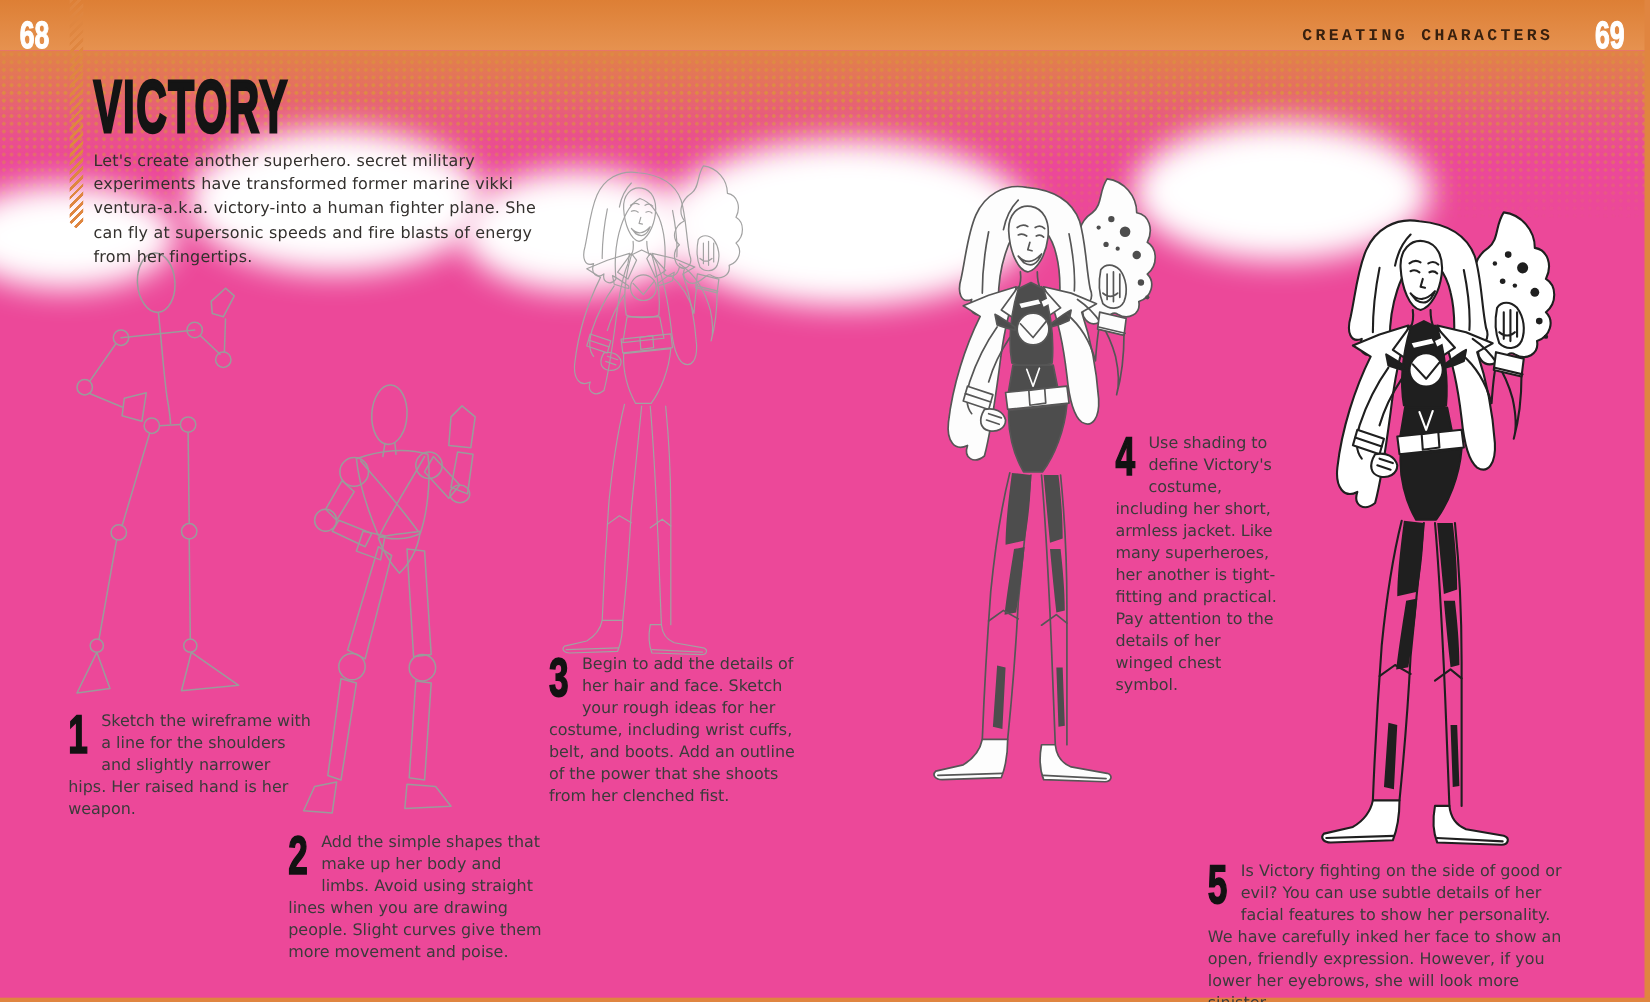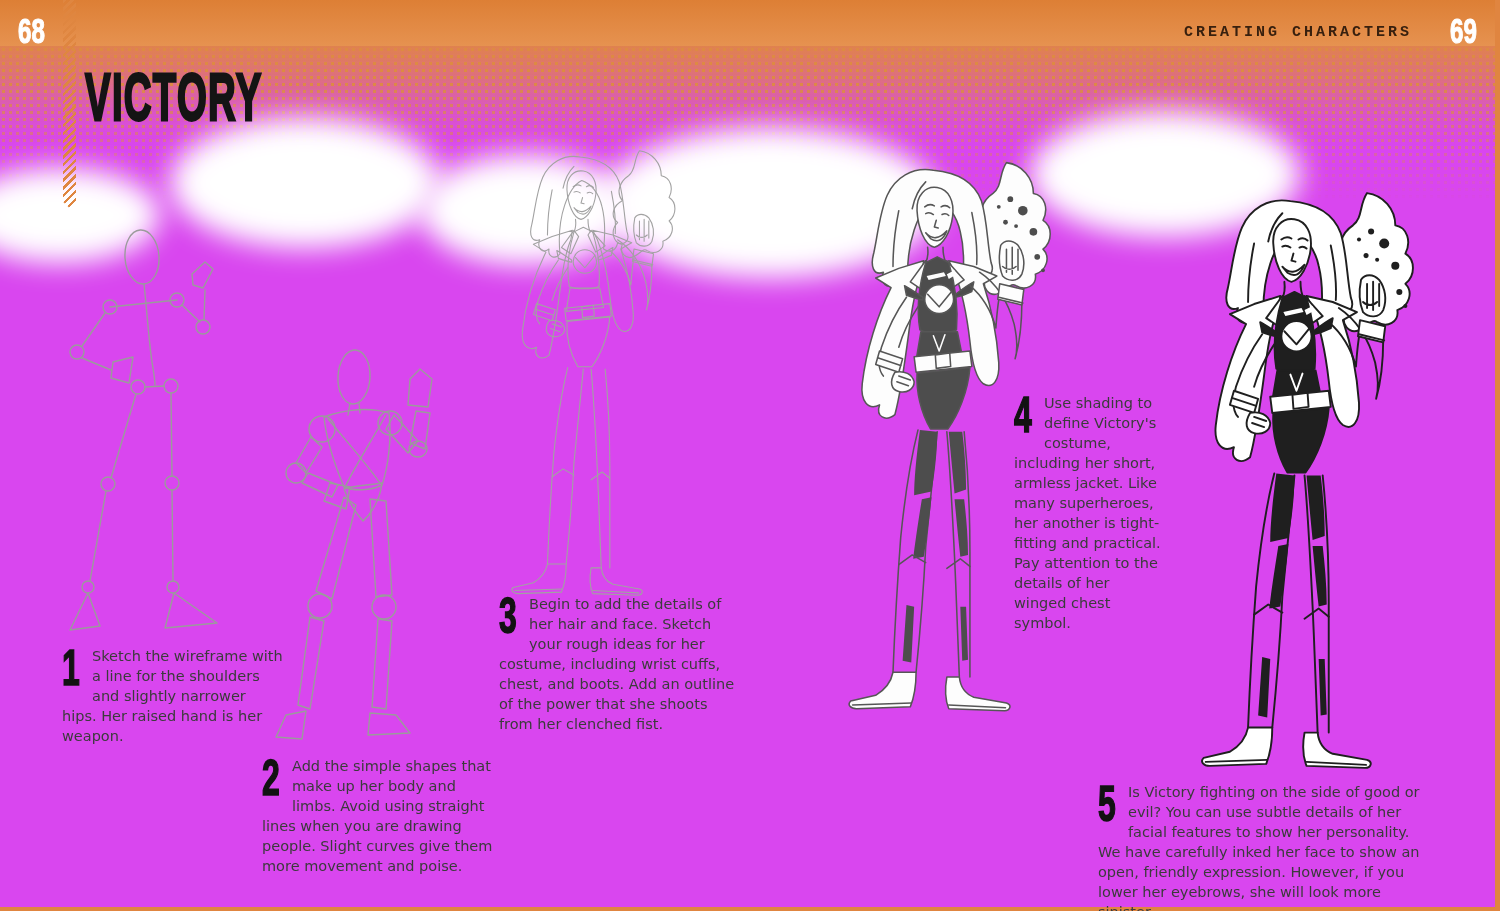--- a/index.html
+++ b/index.html
@@ -1,18 +1,18 @@
 <!DOCTYPE html>
 <html><head>
 <meta charset="utf-8">
 <style>
   html,body{margin:0;padding:0;}
   body{width:1500px;height:911px;background:#ffffff;overflow:hidden;
        font-family:"DejaVu Sans", sans-serif;position:relative;}
-  .stage{position:absolute;inset:0;background:#d946ef;}
+  .stage{position:absolute;inset:0;background:#ec4899;}
 
   
   .band{position:absolute;top:0;left:0;right:0;height:215px;z-index:1;}
   .band-solid{position:absolute;top:0;left:0;right:0;height:46px;
     background:linear-gradient(to bottom,#dd7f35,#e69250);}
   .band-dots{position:absolute;top:46px;left:0;right:0;height:165px;
     background-image:
       radial-gradient(circle,#dd8a43 1.5px, rgba(221,138,67,0) 1.9px),
       linear-gradient(to bottom, rgba(224,135,64,.92), rgba(224,135,64,0) 62%);
     background-size:7px 7px,100% 100%;
@@ -87,32 +87,33 @@
   </div>
   <div class="ribbon"></div>
   <div class="edge-right"></div>
   <div class="edge-bottom"></div>
 
   <div class="pagenum pagenum-left">68</div>
   <div class="pagenum pagenum-right">69</div>
   <div class="section-header">CREATING CHARACTERS</div>
 
   <div class="title">VICTORY</div>
+  <p class="intro">Let's create another superhero. secret military experiments have transformed former marine vikki ventura-a.k.a. victory-into a human fighter plane. She can fly at supersonic speeds and fire blasts of energy from her fingertips.</p>
 
   <div class="step step1">
     <span class="step-num">1</span>
     <span>Sketch the wireframe with a line for the shoulders and slightly narrower hips. Her raised hand is her weapon.</span>
   </div>
   <div class="step step2">
     <span class="step-num">2</span>
     <span>Add the simple shapes that make up her body and limbs. Avoid using straight lines when you are drawing people. Slight curves give them more movement and poise.</span>
   </div>
   <div class="step step3">
     <span class="step-num">3</span>
-    <span>Begin to add the details of her hair and face. Sketch your rough ideas for her costume, including wrist cuffs, chest, and boots. Add an outline of the power that she shoots from her clenched fist.</span>
+    <span>Begin to add the details of her hair and face. Sketch your rough ideas for her costume, including wrist cuffs, belt, and boots. Add an outline of the power that she shoots from her clenched fist.</span>
   </div>
   <div class="step step4">
     <span class="step-num">4</span>
     <span>Use shading to define Victory's costume, including her short, armless jacket. Like many superheroes, her another is tight-fitting and practical. Pay attention to the details of her winged chest symbol.</span>
   </div>
   <div class="step step5">
     <span class="step-num">5</span>
     <span>Is Victory fighting on the side of good or evil? You can use subtle details of her facial features to show her personality. We have carefully inked her face to show an open, friendly expression. However, if you lower her eyebrows, she will look more sinister.</span>
   </div>
 

